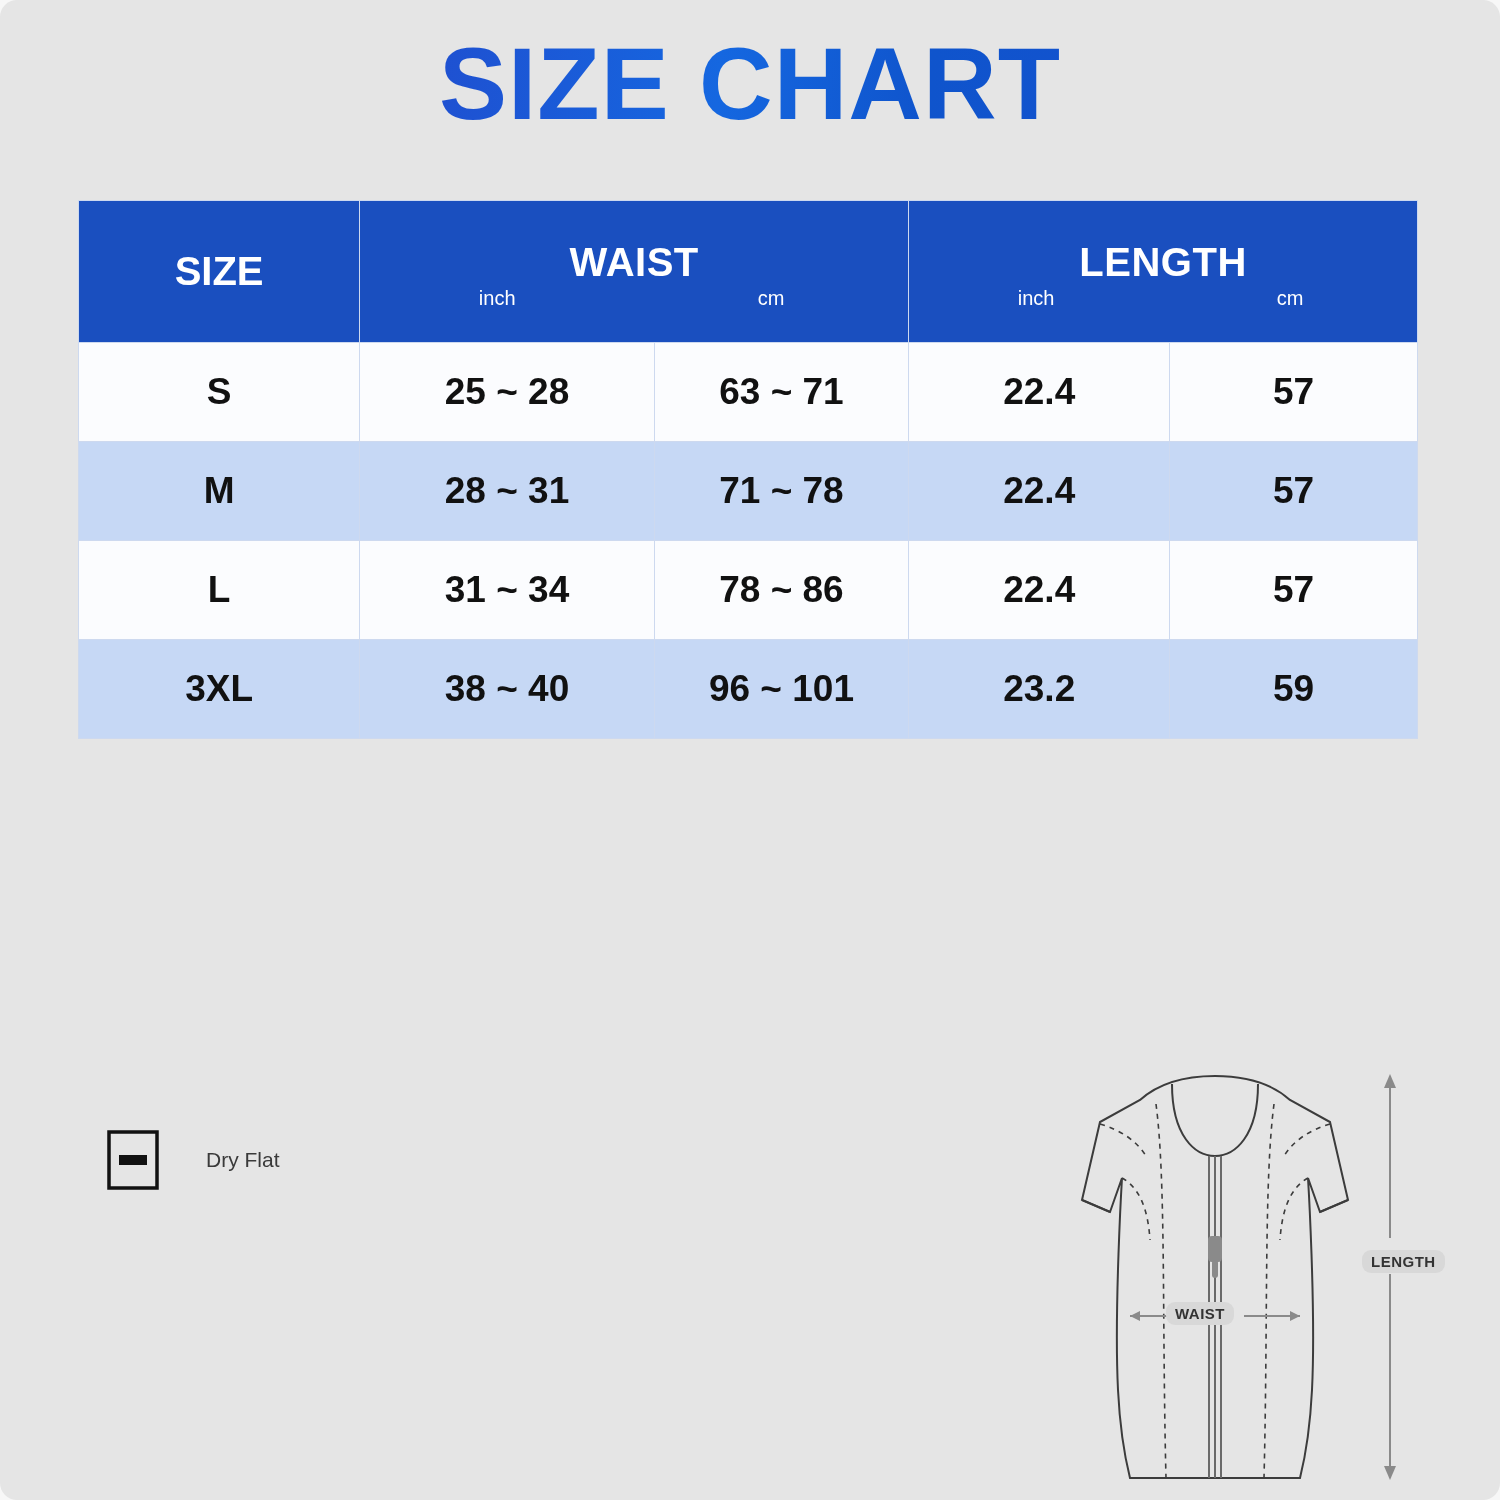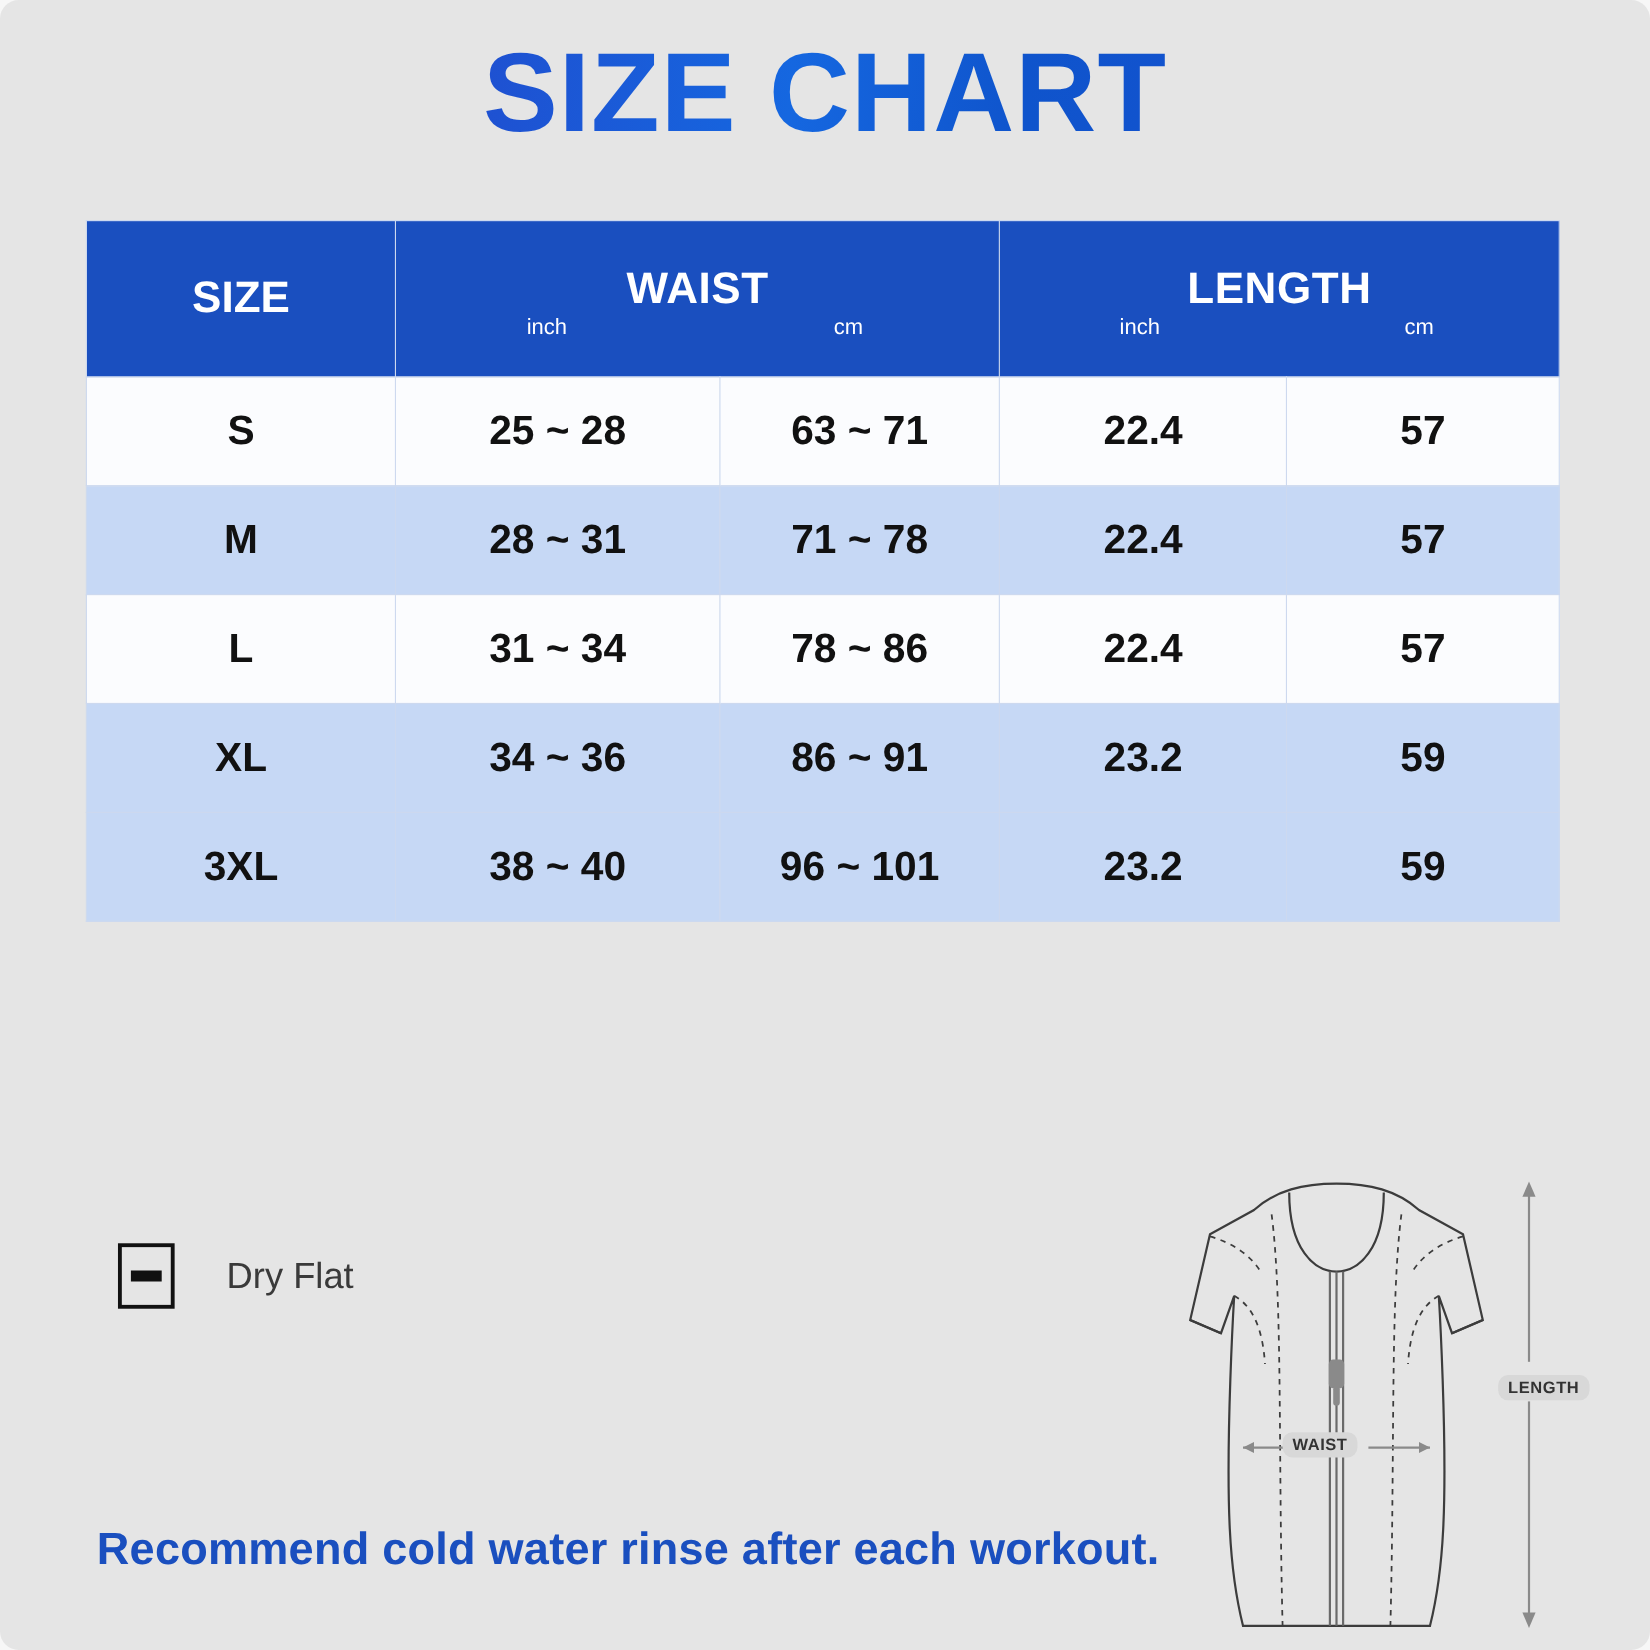--- a/index.html
+++ b/index.html
@@ -110,21 +110,21 @@
     align-items: center;
     width: 50%;
   }
   .care-icon {
     width: 110px;
     display: flex;
     justify-content: center;
     align-items: center;
   }
   .care-label {
-    font-size: 33px;
+    font-size: 21px;
     color: #3a3a3a;
     margin-left: 18px;
   }
 
   .recommend {
     position: absolute;
     left: 88px;
     top: 1385px;
     font-size: 41px;
     font-weight: 700;
@@ -204,27 +204,20 @@
           <td>57</td>
         </tr>
         <tr>
           <td>L</td>
           <td>31 ~ 34</td>
           <td>78 ~ 86</td>
           <td>22.4</td>
           <td>57</td>
         </tr>
         <tr class="alt">
-          <td>XL</td>
-          <td>34 ~ 36</td>
-          <td>86 ~ 91</td>
-          <td>23.2</td>
-          <td>59</td>
-        </tr>
-        <tr class="alt">
           <td>3XL</td>
           <td>38 ~ 40</td>
           <td>96 ~ 101</td>
           <td>23.2</td>
           <td>59</td>
         </tr>
       </tbody>
     </table>
   </div>
 
@@ -237,21 +230,20 @@
             <rect x="24" y="33" width="28" height="10" fill="#111"></rect>
           </svg>
         </div>
         <div class="care-label">Dry Flat</div>
       </div>
     </div>
     <div class="care-row">
     </div>
   </div>
 
-  <div class="recommend">Recommend cold water rinse after each workout.</div>
 
   <div class="garment">
     <svg width="470" height="430" viewBox="0 0 470 430">
       <g fill="none" stroke="#3c3c3c" stroke-width="2">
 
         <path d="M150 40 C170 22, 195 16, 225 16 C255 16, 280 22, 300 40
                  L340 62 L358 140 L330 152 L318 118
                  C318 118, 326 250, 322 330 C320 370, 314 402, 310 418
                  L140 418 C136 402, 130 370, 128 330
                  C124 250, 132 118, 132 118 L120 152 L92 140 L110 62 Z"></path>

